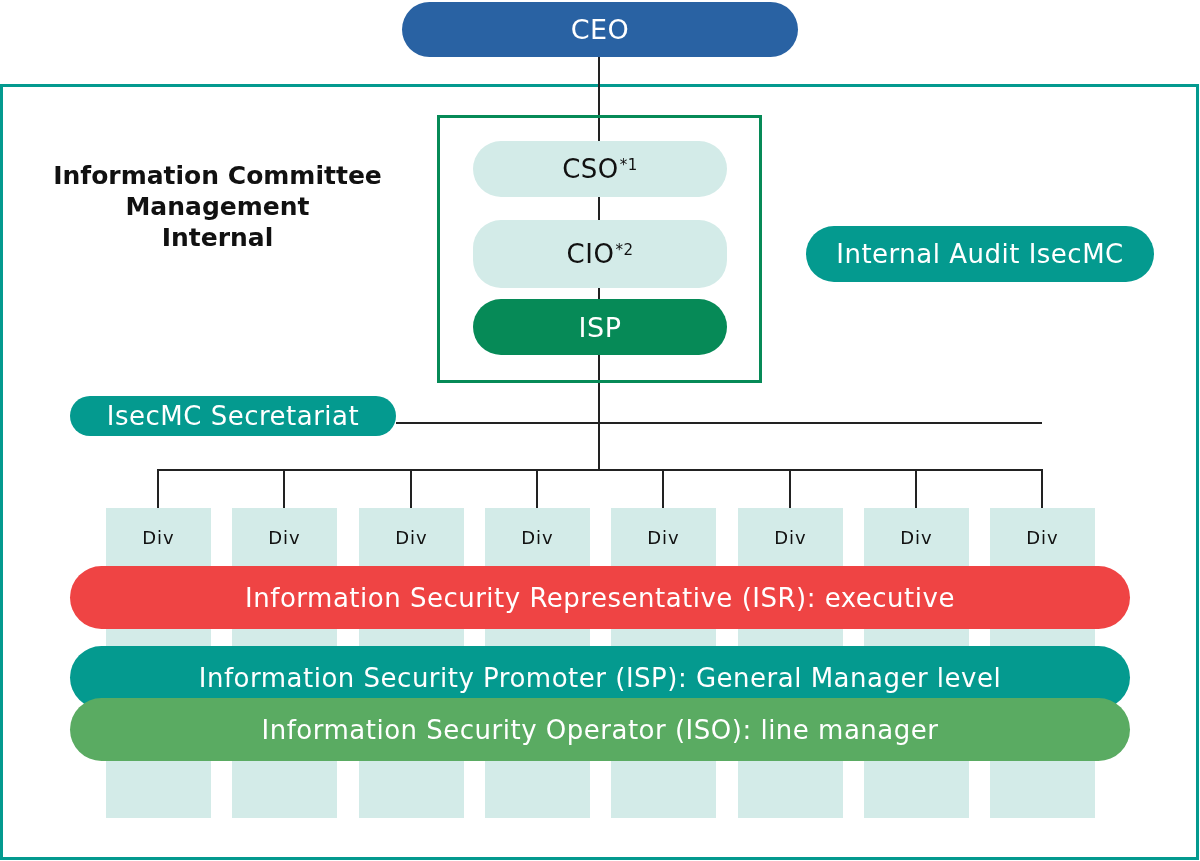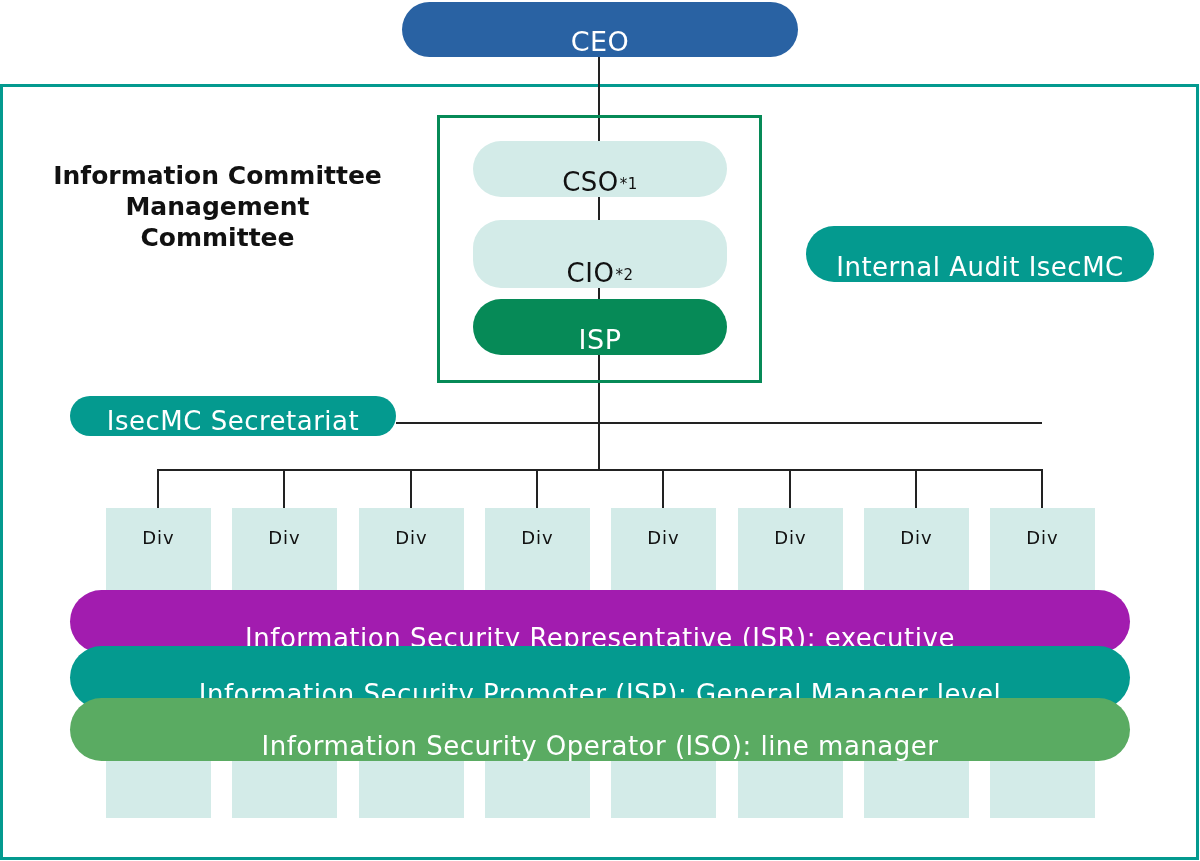--- a/index.html
+++ b/index.html
@@ -1,37 +1,37 @@
 <!DOCTYPE html>
 <html><head>
 <meta charset="utf-8">
 <style>
   html, body { margin:0; padding:0; background:#ffffff; }
   body { width:1200px; height:861px; position:relative; overflow:hidden;
          font-family:"DejaVu Sans", sans-serif; }
   .abs { position:absolute; box-sizing:border-box; }
-  .pill { display:flex; align-items:flex-end; justify-content:center; border-radius:28px;
+  .pill { display:flex; align-items:center; justify-content:center; border-radius:28px;
           white-space:nowrap; letter-spacing:0.5px; }
   .line { position:absolute; background:#222; }
   #outer { left:0; top:84px; width:1199px; height:776px; border:3px solid #049a8f; }
   #ceo { left:402px; top:2px; width:396px; height:55px; background:#2962a3; color:#fff; font-size:27px; }
   #exec-box { left:437px; top:115px; width:325px; height:268px; border:3px solid #068a57; background:transparent; }
   #cso { left:473px; top:141px; width:254px; height:56px; background:#d3ebe8; color:#111; font-size:26px; }
   #cio { left:473px; top:220px; width:254px; height:68px; background:#d3ebe8; color:#111; font-size:26px; }
   #isp-exec { left:473px; top:299px; width:254px; height:56px; background:#068a57; color:#fff; font-size:27px; }
   sup { font-size:15px; vertical-align:top; position:relative; top:-4px; margin-left:1px; }
   #committee { left:40px; top:160px; width:355px; text-align:center; font-weight:bold;
                font-size:25px; line-height:31px; color:#111; }
   #audit { left:806px; top:226px; width:348px; height:56px; background:#049a8f; color:#fff; font-size:26px; }
   #secretariat { left:70px; top:396px; width:326px; height:40px; background:#049a8f; color:#fff; font-size:26px; }
   .divcol { position:absolute; top:508px; width:105px; height:310px; background:#d3ebe8; }
   .divlabel { position:absolute; top:508px; width:105px; height:58px; display:flex; align-items:center;
               justify-content:center; font-size:18px; color:#111; letter-spacing:1px; }
   .bar { left:70px; width:1060px; height:63px; color:#fff; font-size:26px; border-radius:32px; }
-  #isr { top:566px; background:#a21caf;margin-top:24px; }
+  #isr { top:566px; background:#ef4444; }
   #ispbar { top:646px; background:#049a8f; }
   #iso { top:698px; background:#5aab62; }
 </style>
 </head>
 <body>
 
 <div id="outer" class="abs"></div>
 
 <div class="line" style="left:598px; top:57px; width:2px; height:413px;"></div>
 <div class="line" style="left:396px; top:422px; width:646px; height:2px;"></div>
@@ -60,21 +60,21 @@
   <span>CIO</span>
     <sup>*2</sup>
 </div>
 <div id="isp-exec" class="abs pill">
   <span>ISP</span>
 </div>
 
 <div id="committee" class="abs">
   <div>Information Committee</div>
   <div>Management</div>
-  <div>Committee</div>
+  <div>Internal</div>
 </div>
 
 <div id="audit" class="abs pill">
   <span>Internal Audit IsecMC</span>
 </div>
 
 <div id="secretariat" class="abs pill">
   <span>IsecMC Secretariat</span>
 </div>
 

